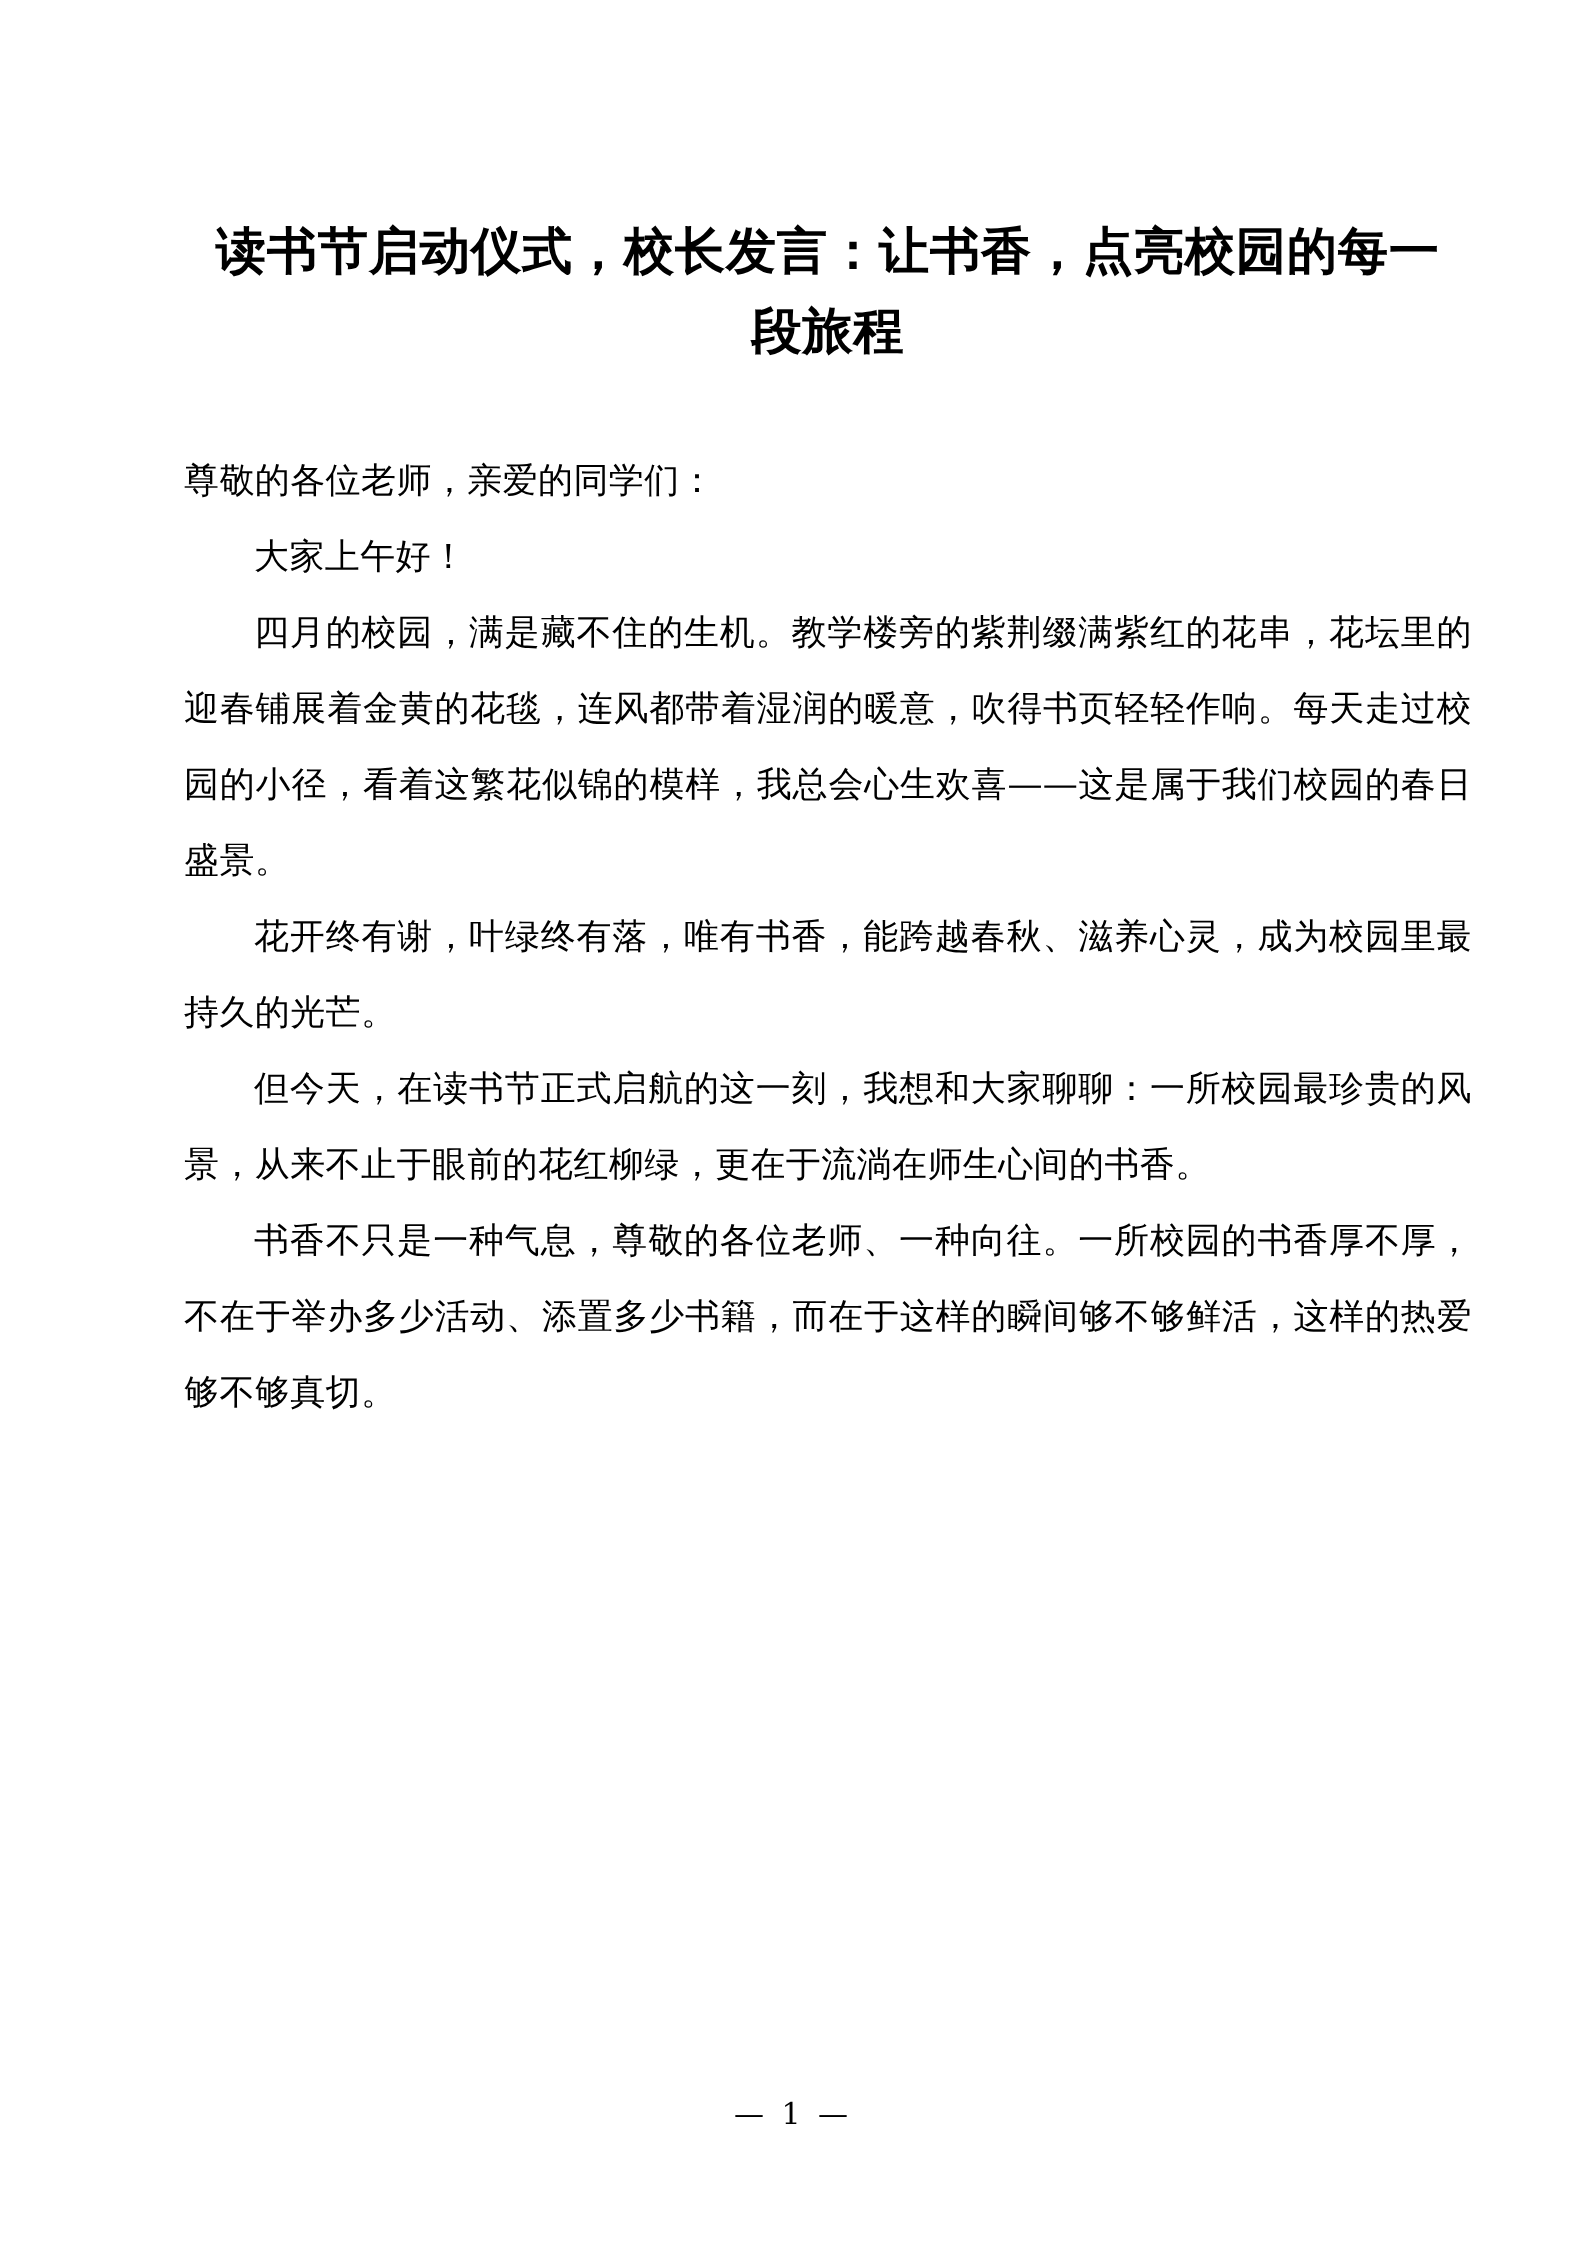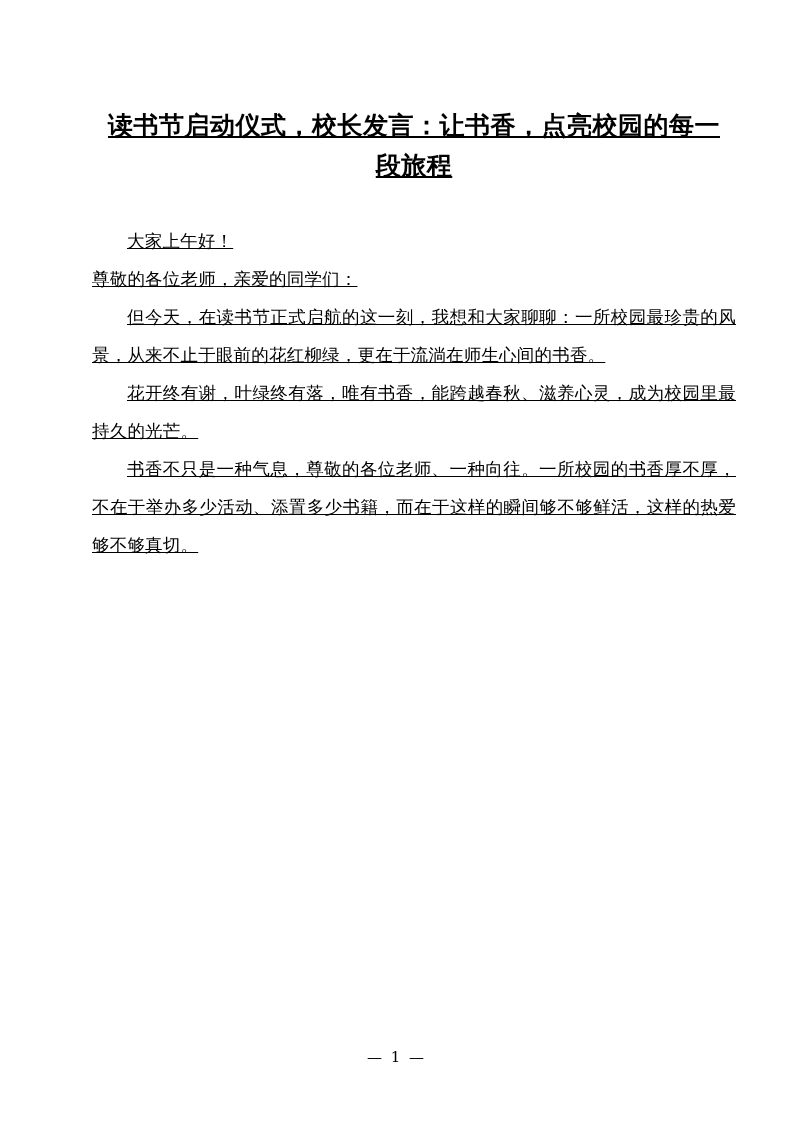--- a/index.html
+++ b/index.html
@@ -13,21 +13,20 @@
     font-family: "Liberation Serif", "DejaVu Serif", serif;
     color: #000000;
     overflow: hidden;
   }
   .page {
     position: relative;
     width: 793px;
     height: 1122px;
     box-sizing: border-box;
     padding: 96px 57px 60px 92px;
-    text-decoration: underline;
   }
   .doc-title {
     font-family: "DejaVu Sans", "Liberation Sans", sans-serif;
     font-weight: bold;
     font-size: 25px;
     line-height: 40px;
     text-align: center;
     letter-spacing: 0.5px;
     margin: 10px 8px 0 8px;
   }
@@ -59,22 +58,23 @@
   }
 </style>
 </head>
 <body>
 
 <div class="page">
 
   <h1 class="doc-title">读书节启动仪式，校长发言：让书香，点亮校园的每一段旅程</h1>
 
   <div class="body-block">
+    <p class="para">尊敬的各位老师，亲爱的同学们：</p>
     <p class="para indent">大家上午好！</p>
-    <p class="para">尊敬的各位老师，亲爱的同学们：</p>
+    <p class="para indent">四月的校园，满是藏不住的生机。教学楼旁的紫荆缀满紫红的花串，花坛里的迎春铺展着金黄的花毯，连风都带着湿润的暖意，吹得书页轻轻作响。每天走过校园的小径，看着这繁花似锦的模样，我总会心生欢喜——这是属于我们校园的春日盛景。</p>
+    <p class="para indent">花开终有谢，叶绿终有落，唯有书香，能跨越春秋、滋养心灵，成为校园里最持久的光芒。</p>
     <p class="para indent">但今天，在读书节正式启航的这一刻，我想和大家聊聊：一所校园最珍贵的风景，从来不止于眼前的花红柳绿，更在于流淌在师生心间的书香。</p>
-    <p class="para indent">花开终有谢，叶绿终有落，唯有书香，能跨越春秋、滋养心灵，成为校园里最持久的光芒。</p>
     <p class="para indent">书香不只是一种气息，尊敬的各位老师、一种向往。一所校园的书香厚不厚，不在于举办多少活动、添置多少书籍，而在于这样的瞬间够不够鲜活，这样的热爱够不够真切。</p>
   </div>
 
   <div class="page-number">— 1 —</div>
 
 </div>
 
 </body></html>

